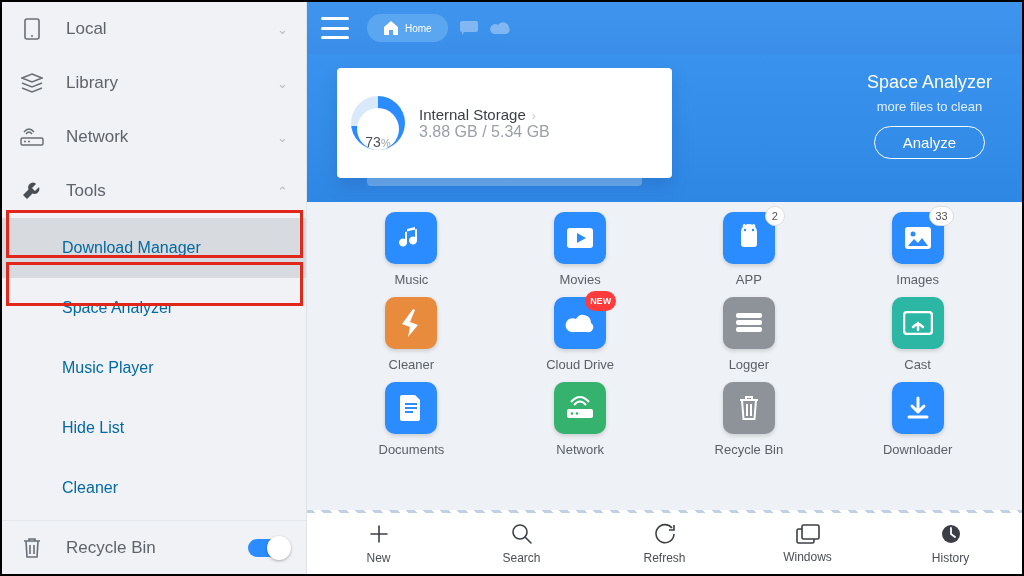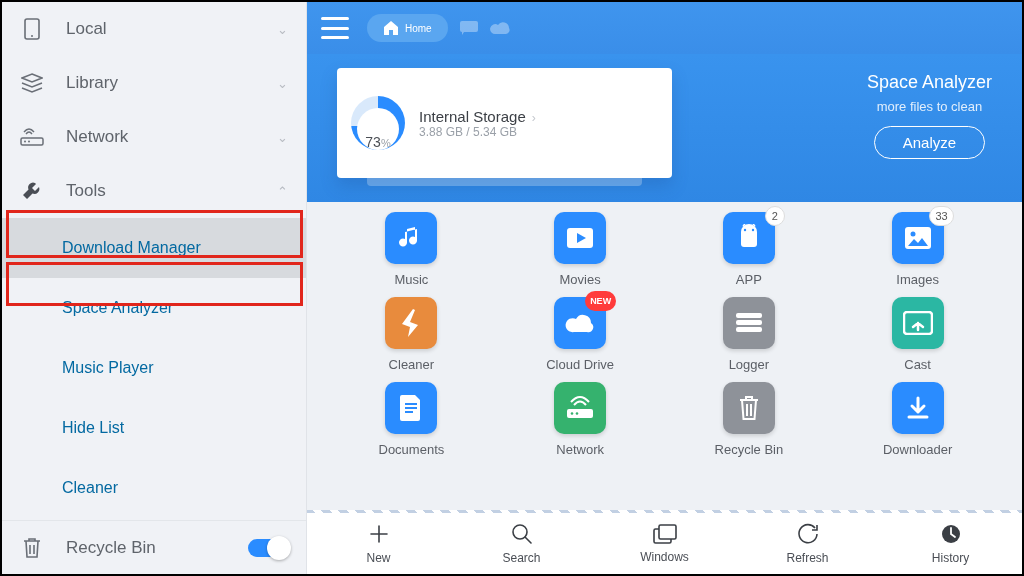--- a/index.html
+++ b/index.html
@@ -27,21 +27,21 @@
 .topbar .fade-ic{margin-left:12px;opacity:.35;cursor:pointer}
 .hero{height:148px;background:linear-gradient(180deg,#3993ee,#2f87e4);display:flex;padding:14px 30px}
 .storage-card{width:335px;height:110px;background:#fff;border-radius:4px;box-shadow:0 8px 16px rgba(30,80,150,.25);display:flex;align-items:center;padding:14px;cursor:pointer;position:relative}
 .storage-card::after{content:"";position:absolute;left:30px;right:30px;bottom:-8px;height:8px;background:rgba(255,255,255,.25);border-radius:0 0 4px 4px}
 .pct-ring{width:54px;height:54px;border-radius:50%;background:conic-gradient(#2a8cff 0 73%,#d9e9fb 73% 100%);display:flex;align-items:flex-end;justify-content:center;margin-right:14px;position:relative}
 .pct-ring::before{content:"";position:absolute;width:42px;height:42px;border-radius:50%;background:#fff}
 .pct-ring span{position:relative;font-size:14px;color:#4b4f55}
 .pct-ring span b{font-size:11px;font-weight:400;color:#9aa0a8}
 .stor-txt .t1{font-size:15px;color:#3b3f45}
 .stor-txt .t1 .arr{color:#c5c9cf;margin-left:6px;font-size:12px}
-.stor-txt .t2{font-size:12px;color:#9aa0a8;margin-top:0}
+.stor-txt .t2{font-size:16px;color:#9aa0a8;margin-top:0}
 .analyzer{margin-left:auto;text-align:center;color:#fff;padding-top:4px}
 .analyzer .a1{font-size:18px}
 .analyzer .a2{font-size:13px;opacity:.85;margin:6px 0 12px}
 .analyzer button{background:transparent;border:1.5px solid #fff;color:#fff;padding:7px 28px;border-radius:20px;font-size:15px;cursor:pointer}
 .grid{flex:1;background:#eef1f5;padding:10px 20px 0 20px;overflow:hidden}
 .grow{display:flex;justify-content:space-around;margin-bottom:10px}
 .tile{width:140px;display:flex;flex-direction:column;align-items:center;cursor:pointer}
 .tile .box{width:52px;height:52px;border-radius:10px;display:flex;align-items:center;justify-content:center;color:#fff;position:relative;box-shadow:0 2px 4px rgba(0,0,0,.15)}
 .tile .lbl{margin-top:8px;font-size:13px;color:#5b5f66}
 .badge{position:absolute;top:-6px;right:-10px;min-width:20px;height:20px;border-radius:10px;background:#fff;color:#555;border:1px solid #ddd;font-size:11px;display:flex;align-items:center;justify-content:center;padding:0 5px}
@@ -307,39 +307,39 @@
           <span class="bic">
             <svg width="22" height="22" viewBox="0 0 22 22">
               <circle cx="9" cy="9" r="7" fill="none" stroke="#3b3f45" stroke-width="1.6"></circle>
               <line x1="14" y1="14" x2="20" y2="20" stroke="#3b3f45" stroke-width="1.6" stroke-linecap="round"></line>
             </svg>
           </span>
           <span>Search</span>
         </div>
         <div class="bbitem">
           <span class="bic">
+            <svg width="22" height="22" viewBox="0 0 22 22">
+              <path d="M18 5a9 9 0 1 0 2 6" fill="none" stroke="#3b3f45" stroke-width="1.6"></path>
+              <path d="M20 2v5h-5" fill="none" stroke="#3b3f45" stroke-width="1.6"></path>
+            </svg>
+          </span>
+          <span>Refresh</span>
+        </div>
+        <div class="bbitem">
+          <span class="bic">
             <svg width="24" height="20" viewBox="0 0 24 20">
               <rect x="1" y="5" width="17" height="14" rx="1.5" fill="none" stroke="#3b3f45" stroke-width="1.6"></rect>
               <rect x="6" y="1" width="17" height="14" rx="1.5" fill="#fff" stroke="#3b3f45" stroke-width="1.6"></rect>
             </svg>
           </span>
           <span>Windows</span>
         </div>
         <div class="bbitem">
           <span class="bic">
             <svg width="22" height="22" viewBox="0 0 22 22">
-              <path d="M18 5a9 9 0 1 0 2 6" fill="none" stroke="#3b3f45" stroke-width="1.6"></path>
-              <path d="M20 2v5h-5" fill="none" stroke="#3b3f45" stroke-width="1.6"></path>
-            </svg>
-          </span>
-          <span>Refresh</span>
-        </div>
-        <div class="bbitem">
-          <span class="bic">
-            <svg width="22" height="22" viewBox="0 0 22 22">
               <circle cx="11" cy="11" r="9" fill="#3b3f45"></circle>
               <path d="M11 5v6l4 3" stroke="#fff" stroke-width="1.8" fill="none" stroke-linecap="round"></path>
             </svg>
           </span>
           <span>History</span>
         </div>
       </div>
   </div>
 </div>
 

